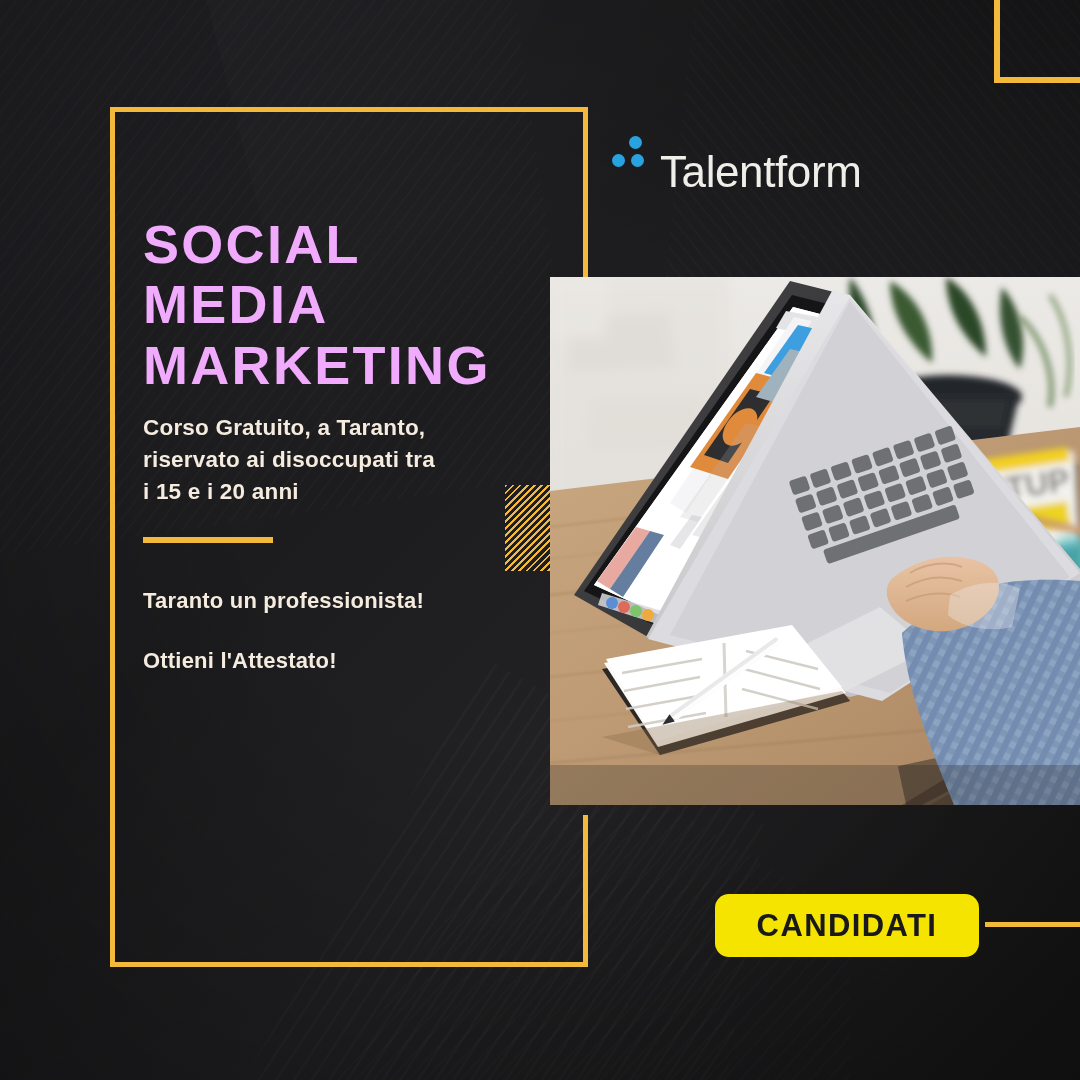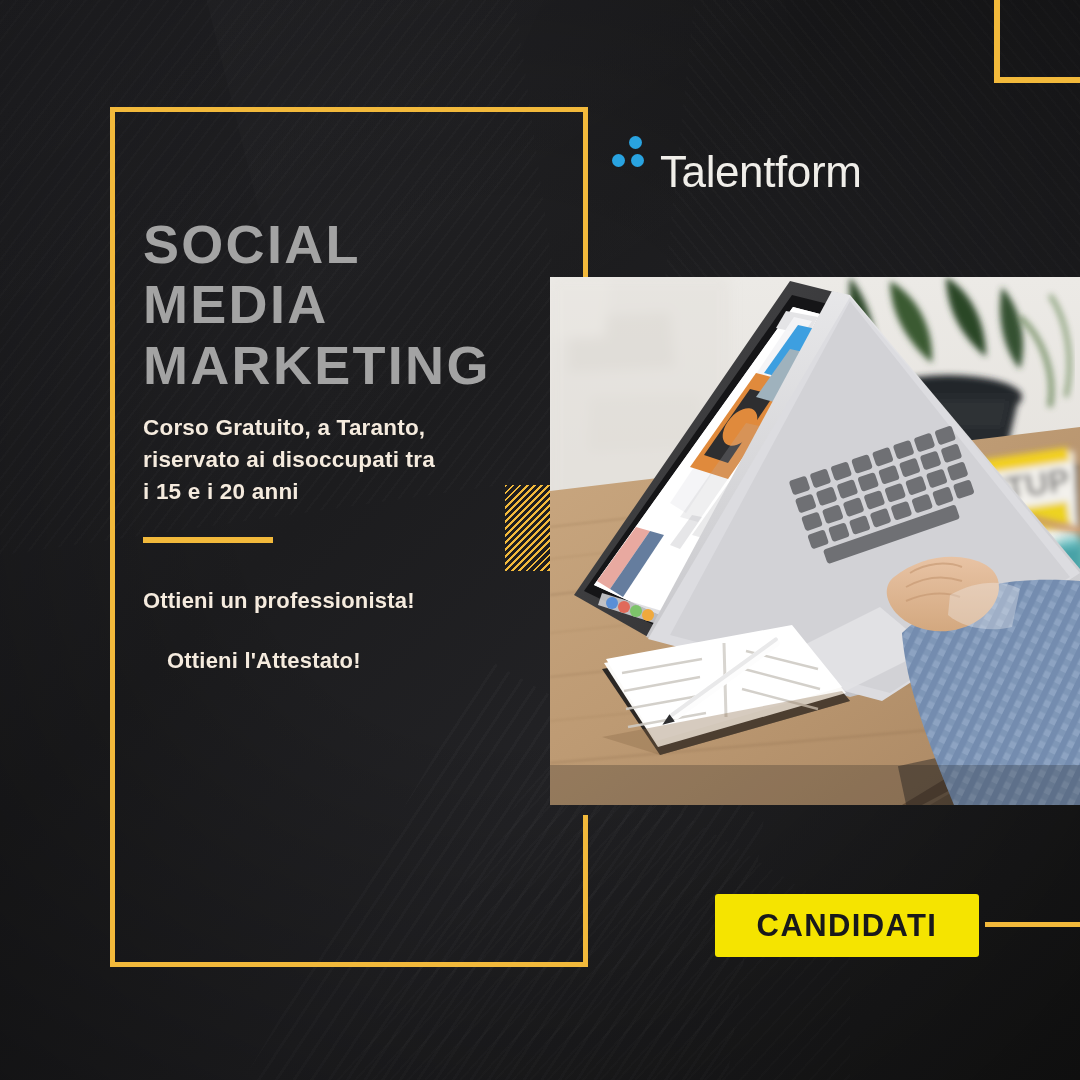--- a/index.html
+++ b/index.html
@@ -160,21 +160,21 @@
     letter-spacing:-.4px;
     line-height:1;
     white-space:nowrap;
     margin-top:40px;
   }
 
   
   .headline {
     position:absolute;
     left:143px; top:214px;
-    color:#a3a3a3;
+    color:#f0abfc;
     font-size:54px;
     font-weight:bold;
     line-height:1.12;
     letter-spacing:2.3px;
     text-transform:uppercase;
     white-space:pre-line;
   }
   .subhead {
     position:absolute;
     left:143px; top:412px;
@@ -200,31 +200,30 @@
     font-weight:bold;
     letter-spacing:.2px;
   }
   .tagline-2 {
     position:absolute;
     left:143px; top:648px;
     color:#F5EBDE;
     font-size:22px;
     font-weight:bold;
     letter-spacing:.2px;
-    margin-left:24px;
   }
 
   
   .cta-btn {
     position:absolute;
     left:715px; top:894px;
     width:264px; height:63px;
     background:#F5E400;
     border:none;
-    border-radius:3px;
+    border-radius:14px;
     color:#19191b;
     font-family:"Liberation Sans", sans-serif;
     font-size:31px;
     font-weight:bold;
     letter-spacing:1.4px;
     cursor:pointer;
     display:flex;
     align-items:center;
     justify-content:center;
   }
@@ -507,19 +506,19 @@
   <div class="headline">SOCIAL
 MEDIA
 MARKETING</div>
 
   <div class="subhead">Corso Gratuito, a Taranto,
 riservato ai disoccupati tra
 i 15 e i 20 anni</div>
 
   <div class="divider"></div>
 
-  <div class="tagline-1">Ottieni un professionista!</div>
+  <div class="tagline-1">Taranto un professionista!</div>
   <div class="tagline-2">Ottieni l'Attestato!</div>
 
   <button class="cta-btn">CANDIDATI</button>
   <div class="cta-line"></div>
 
 </div>
 
 </body></html>

